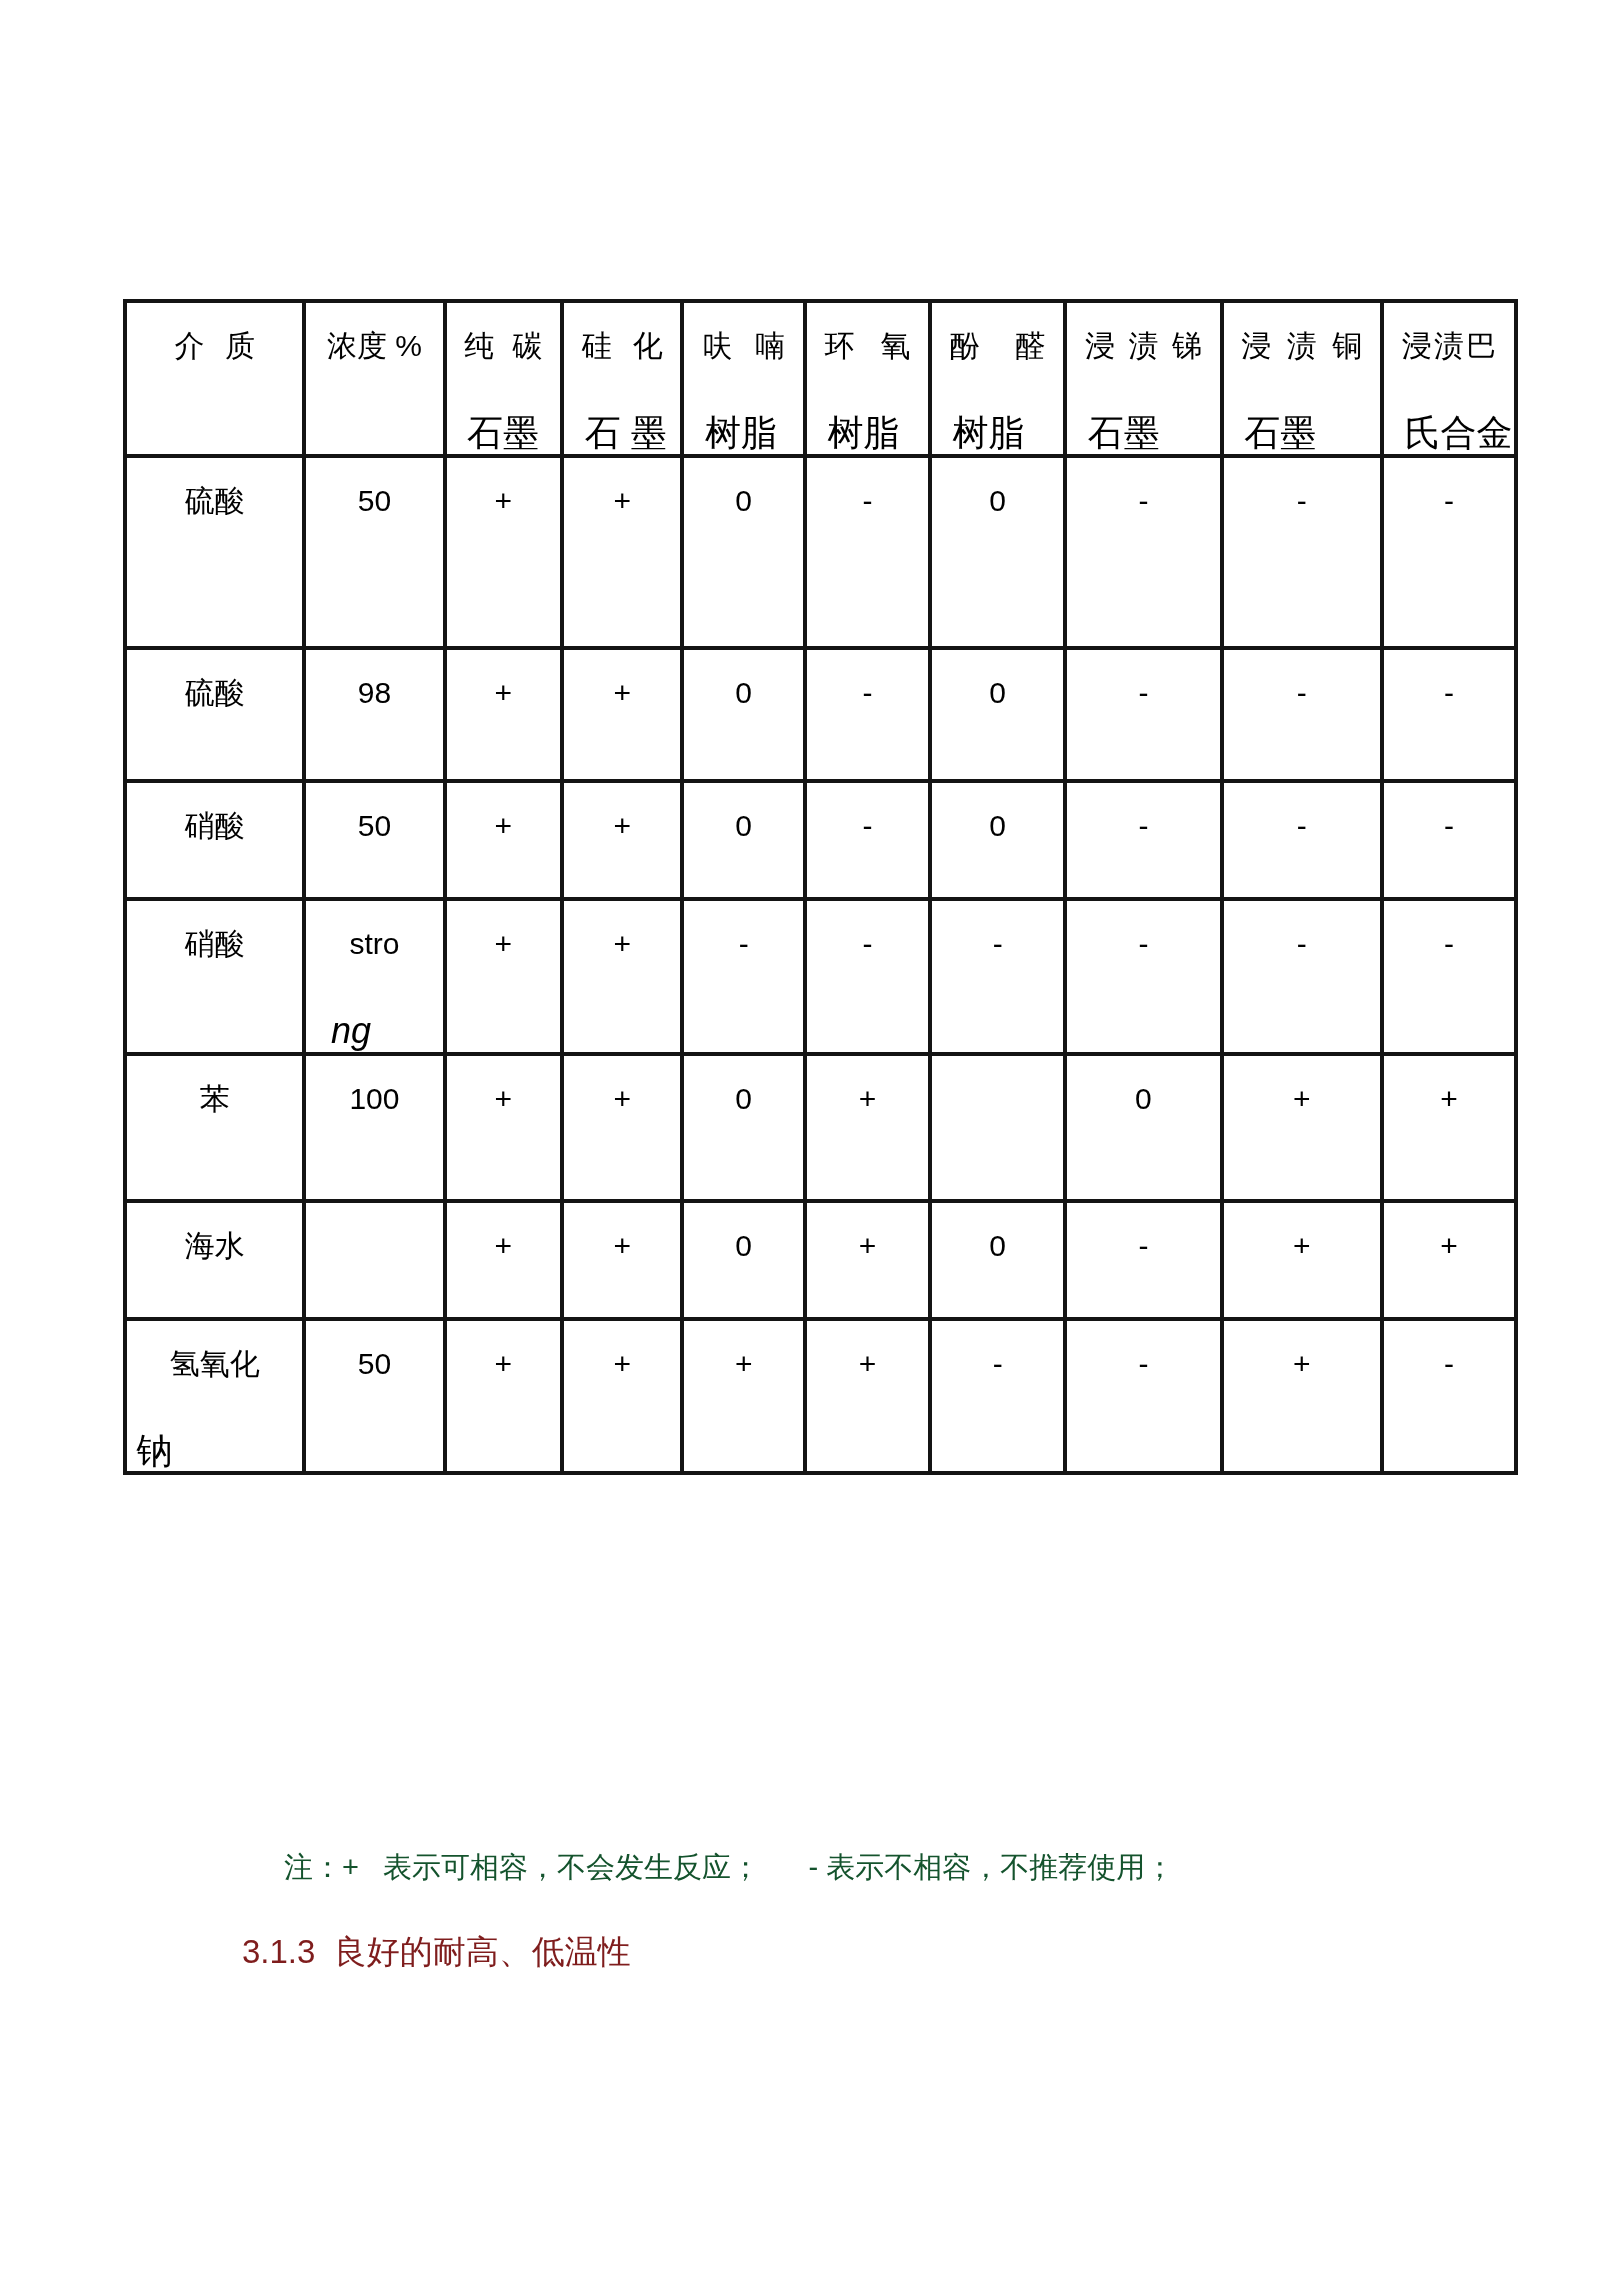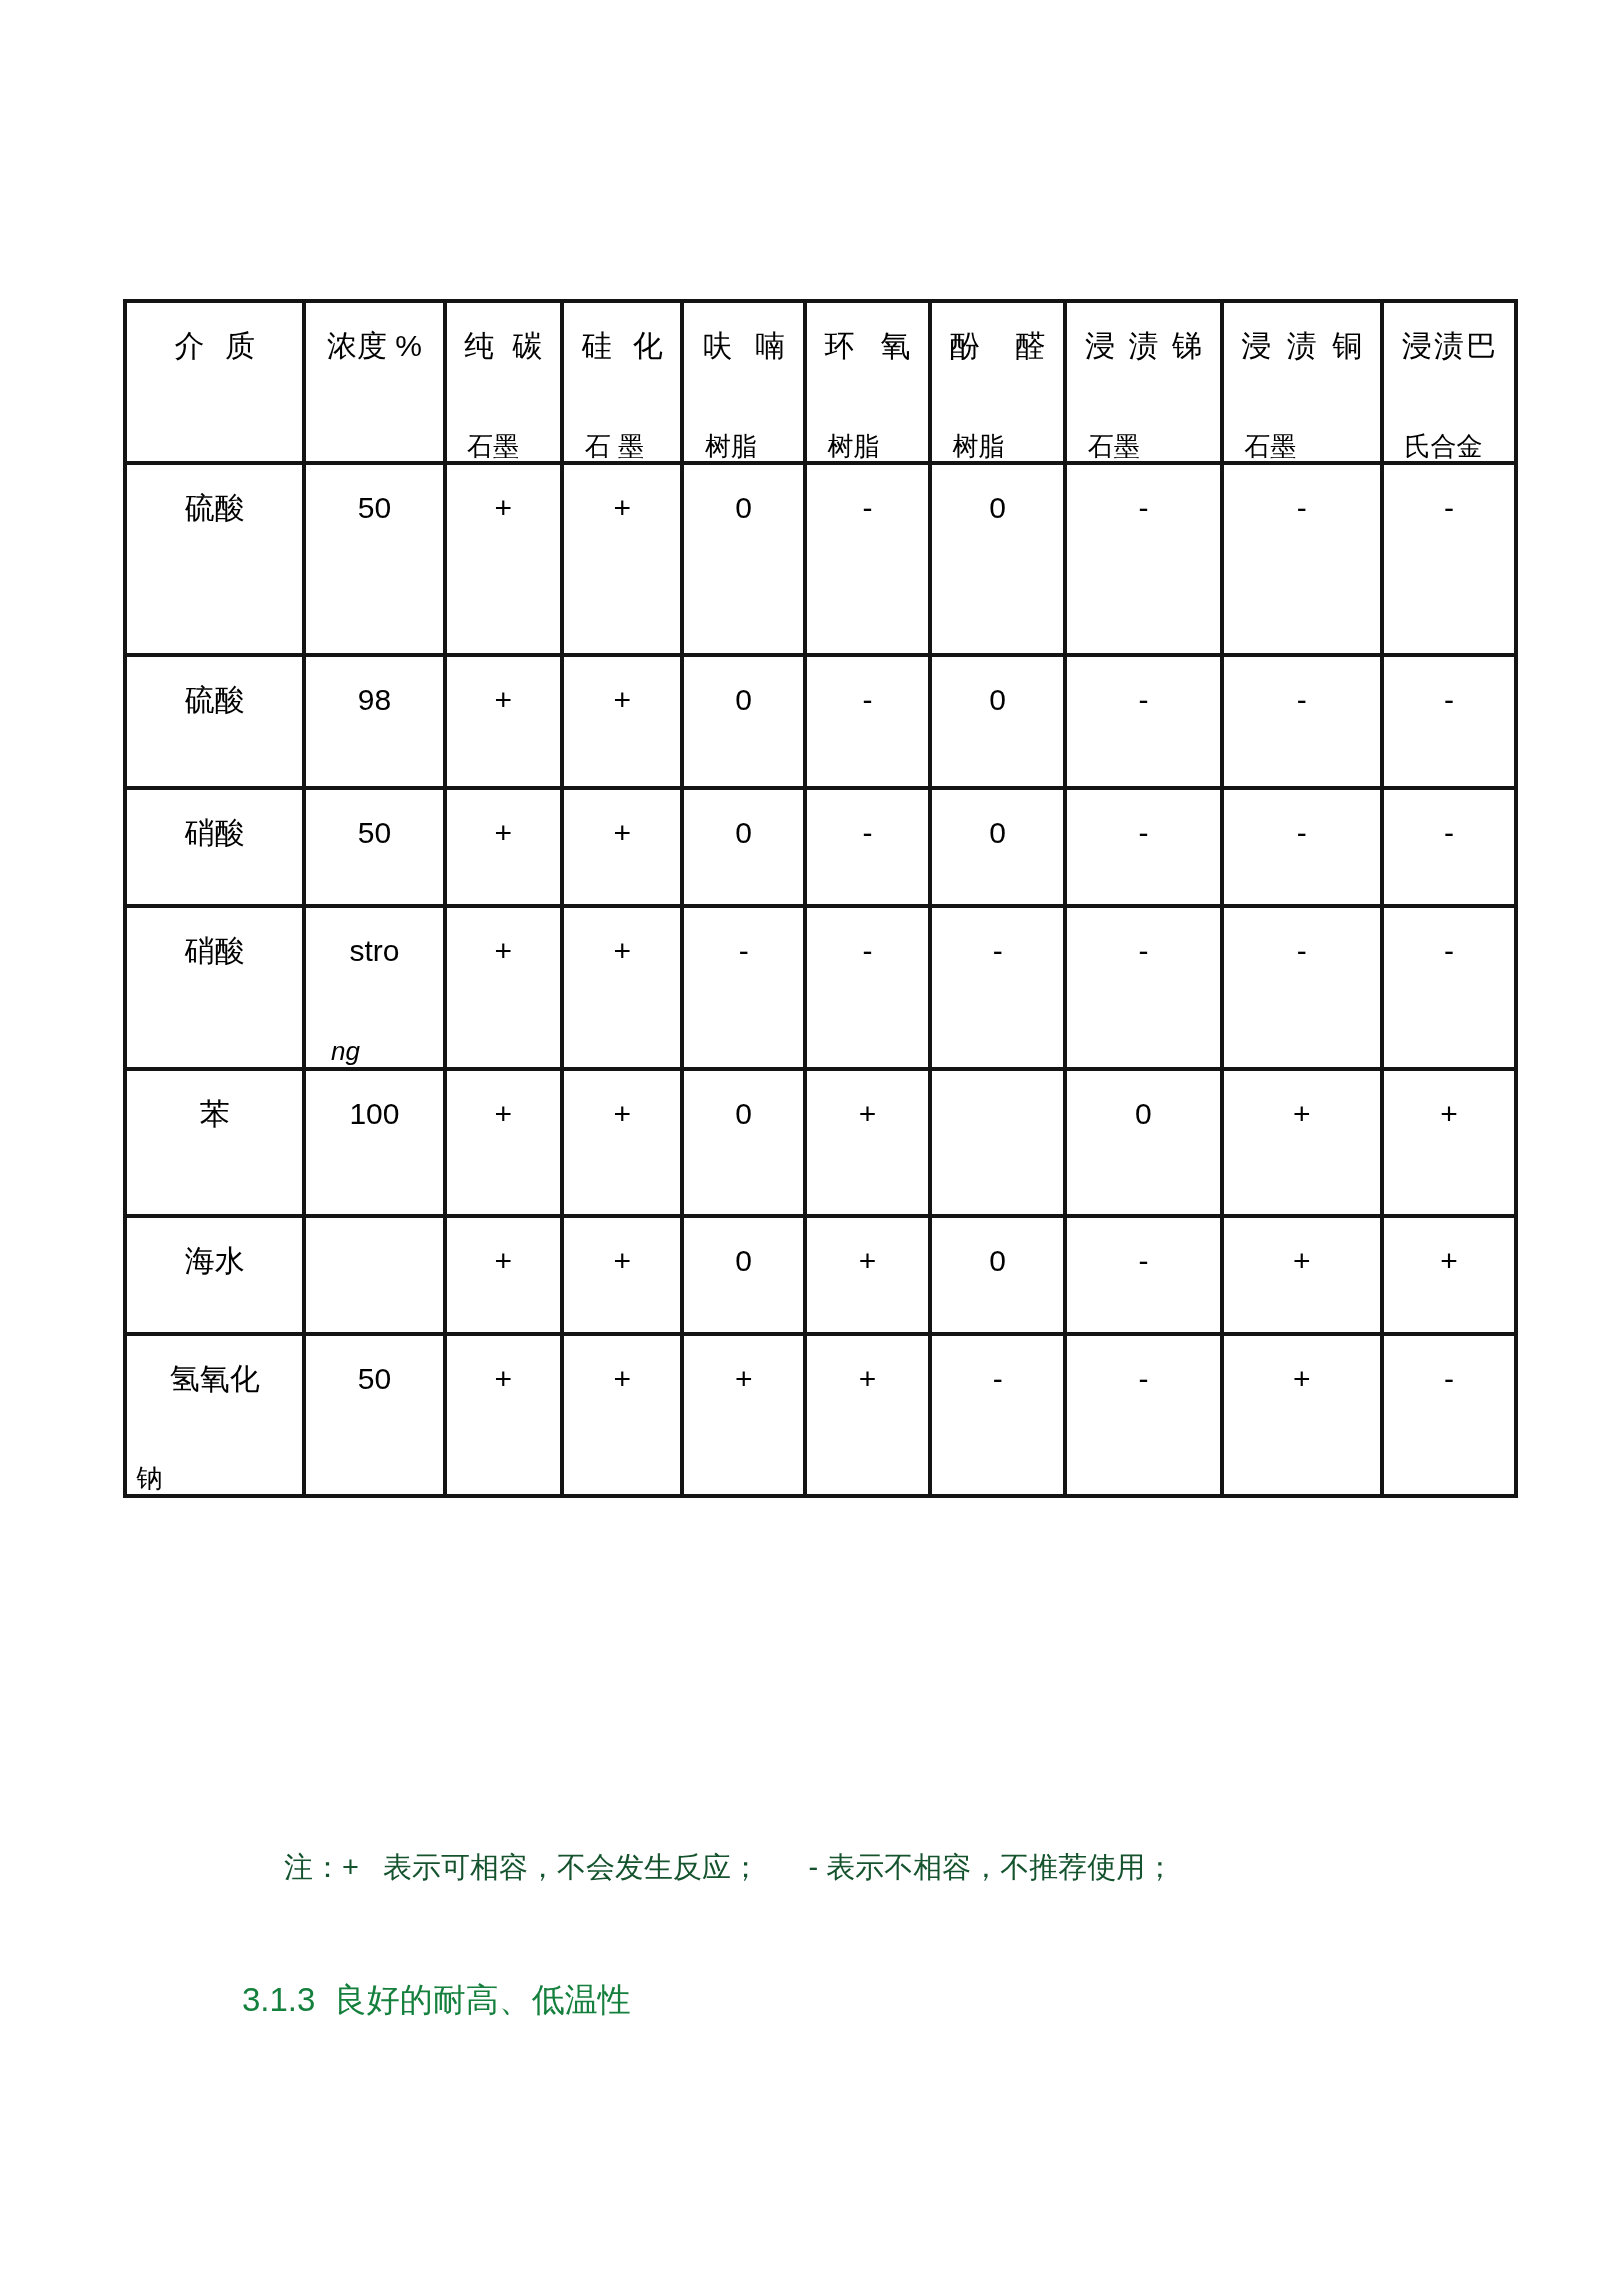--- a/index.html
+++ b/index.html
@@ -31,23 +31,23 @@
     overflow:hidden;
     background:#ffffff;
   }
   .l1{
     font-size:30px;
     line-height:1.15;
     text-align:center;
     white-space:pre;
   }
   .l2{
-    font-size:26px;
+    font-size:36px;
     line-height:1.15;
-    margin-top:68px;
+    margin-top:48px;
     text-align:left;
     white-space:pre;
   }
   
   th .l1{
     padding:0 17.7px;
     text-align:justify;
     text-align-last:justify;
   }
   th.single .l1{
@@ -64,25 +64,25 @@
     position:absolute;
     font-size:29px;
     line-height:1.25;
     white-space:pre;
     color:#14532d;
   }
   .note1{ left:284px; top:1849px; }
   .note2{ left:359px; top:1947px; }
   .heading{
     position:absolute;
-    left:242px; top:1980px;
+    left:242px; top:1932px;
     font-size:33px;
     line-height:1.2;
     white-space:pre;
-    color:#15803d;
+    color:#7f1d1d;
   }
 </style>
 </head>
 <body>
 
 <div class="page">
 
   <table class="compat">
     <colgroup>
       <col style="width:12.90%">

